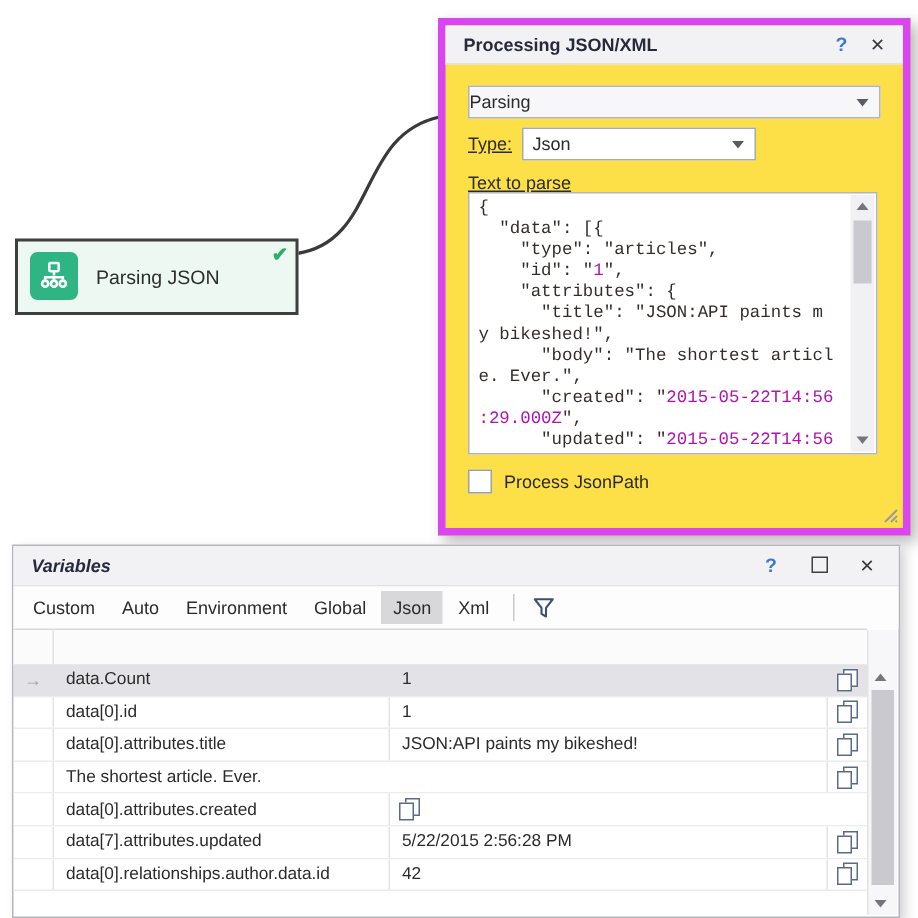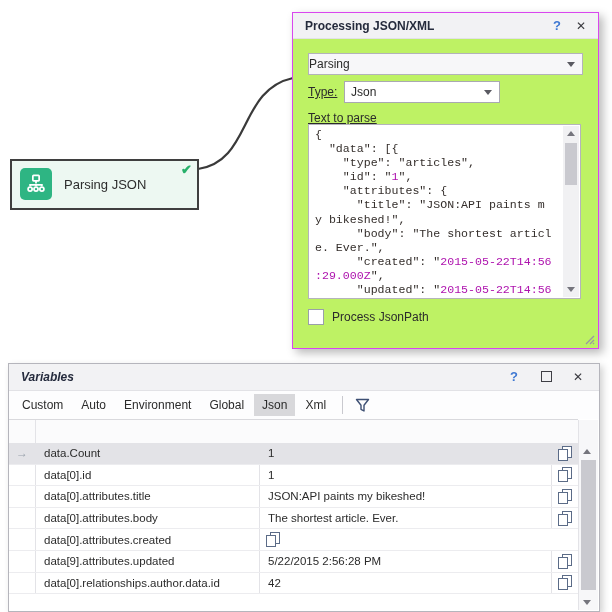--- a/index.html
+++ b/index.html
@@ -6,21 +6,21 @@
     font-family:"Liberation Sans",sans-serif;-webkit-font-smoothing:antialiased;}
   .abs{position:absolute;}
   
   #node{left:10px;top:159px;width:185px;height:47px;background:#edf8f2;border:2px solid #3f3f3f;cursor:pointer;}
   #node-icon{left:8px;top:7px;width:32px;height:32px;background:#2eb583;border-radius:5px;display:flex;align-items:center;justify-content:center;}
   #node-label{left:52px;top:0;height:47px;display:flex;align-items:center;font-size:13px;color:#2d2d2d;}
   #node-check{right:5px;top:1px;color:#27b06a;font-size:13px;font-weight:bold;}
   
   #wire{left:0;top:0;width:612px;height:612px;pointer-events:none;}
   
-  #dlg{left:292px;top:12px;width:305px;height:335px;background:#bef264;border:1px solid #d946ef;box-shadow:4px 4px 9px rgba(0,0,0,.28);}
+  #dlg{left:292px;top:12px;width:305px;height:335px;background:#fde047;border:5px solid #d946ef;box-shadow:4px 4px 9px rgba(0,0,0,.28);}
   .titlebar{left:0;top:0;right:0;height:25px;background:#f2f2f4;border-bottom:1px solid #e2e2e6;display:flex;align-items:center;}
   .title-text{margin-left:12px;font-size:12px;font-weight:bold;color:#252b3d;}
   .tb-btn{position:absolute;top:0;height:25px;width:22px;display:flex;align-items:center;justify-content:center;font-size:13px;cursor:pointer;}
   .help{color:#3e78d2;font-weight:bold;}
   .close{color:#3a3a40;font-size:12px;}
   .maxi-box{width:9px;height:9px;border:1.5px solid #3f3f45;display:inline-block;}
   .combo{position:absolute;background:#fff;border:1px solid #a9a9b1;height:20px;display:flex;align-items:center;font-size:12px;color:#2b2b2b;cursor:pointer;}
   .dda{position:absolute;right:7px;top:8px;width:0;height:0;border-left:4px solid transparent;border-right:4px solid transparent;border-top:5px solid #5a5a62;}
   #combo-action{left:15px;top:40px;width:273px;background:#f7f7f9;border-color:#b3b3b9;justify-content:flex-start;}
   .lbl-link{font-size:12px;color:#2b2b2b;text-decoration:underline;cursor:pointer;}
@@ -183,36 +183,35 @@
       <div class="vrow">
         <div class="col-g"></div>
         <div class="col-n">data[0].attributes.title</div>
         <div class="col-v">JSON:API paints my bikeshed!</div>
         <div class="col-c">
           <span class="copy-ico"></span>
         </div>
       </div>
       <div class="vrow">
         <div class="col-g"></div>
-        <div class="col-n">data[0].attributes.body</div>
         <div class="col-v">The shortest article. Ever.</div>
         <div class="col-c">
           <span class="copy-ico"></span>
         </div>
       </div>
       <div class="vrow">
         <div class="col-g"></div>
         <div class="col-n">data[0].attributes.created</div>
         <div class="col-c">
           <span class="copy-ico"></span>
         </div>
       </div>
       <div class="vrow">
         <div class="col-g"></div>
-        <div class="col-n">data[9].attributes.updated</div>
+        <div class="col-n">data[7].attributes.updated</div>
         <div class="col-v">5/22/2015 2:56:28 PM</div>
         <div class="col-c">
           <span class="copy-ico"></span>
         </div>
       </div>
       <div class="vrow">
         <div class="col-g"></div>
         <div class="col-n">data[0].relationships.author.data.id</div>
         <div class="col-v">42</div>
         <div class="col-c">

